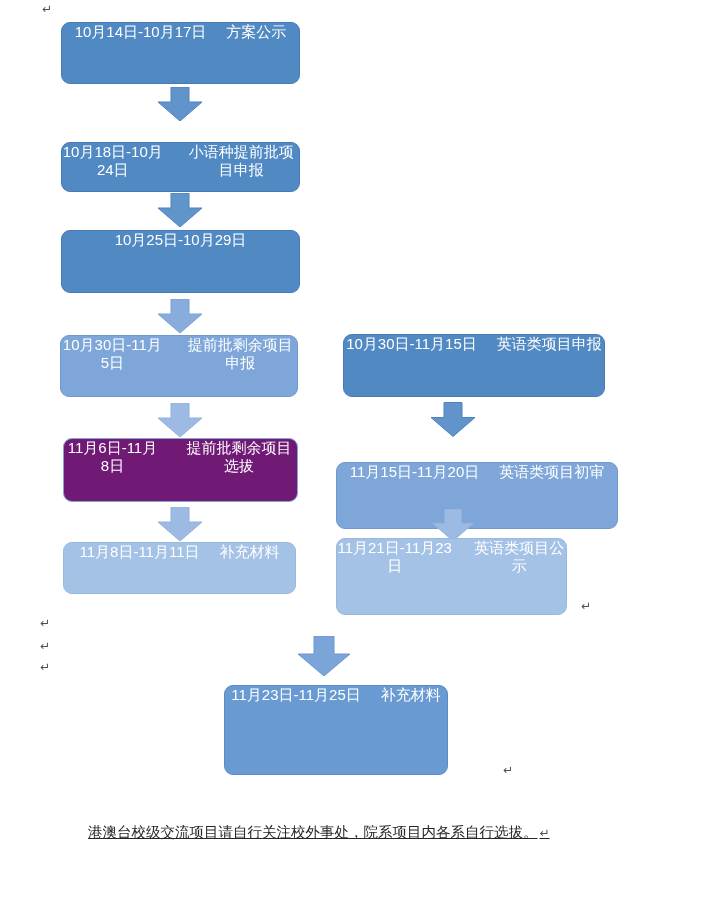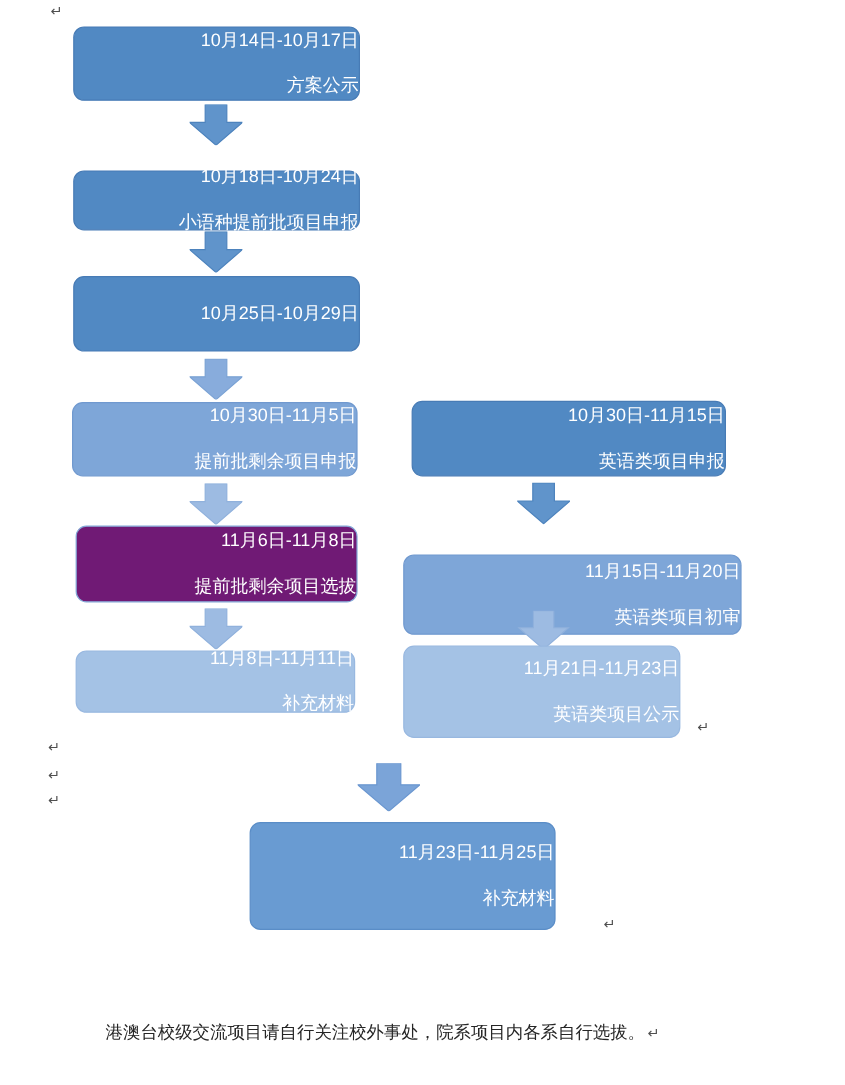--- a/index.html
+++ b/index.html
@@ -12,22 +12,22 @@
     position: relative;
     width: 704px; height: 904px;
     background: #ffffff;
     overflow: hidden;
   }
   .fbox {
     position: absolute;
     border-radius: 9px;
     color: #ffffff;
     display: flex;
-    flex-direction: column;
-    align-items: flex-end;
+    flex-direction: row;
+    align-items: flex-start;
     justify-content: center;
     row-gap: 9px;
     text-align: center;
     font-size: 15px;
     line-height: 1.2;
     box-sizing: border-box;
     border: 1px solid rgba(0,0,0,0.08);
     gap: 20px;
   }
   
@@ -39,24 +39,25 @@
   .arrow { position: absolute; }
   .pmark {
     position: absolute;
     color: #4f4f4f;
     font-size: 12px;
     font-family: "DejaVu Sans", sans-serif;
     line-height: 1;
   }
   .footnote {
     position: absolute;
-    left: 88px; top: 851px;
+    left: 88px; top: 823px;
     font-size: 14.5px;
     color: #262626;
     white-space: nowrap;
+    text-decoration: underline;
   }
   .footnote .pmark-inline {
     color: #4f4f4f;
     font-size: 12px;
     font-family: "DejaVu Sans", sans-serif;
     margin-left: 2px;
   }
 </style>
 </head>
 <body>
@@ -139,21 +140,21 @@
 
   <div class="fbox s-light" style="left:336px;top:538px;width:231px;height:77px">
     <div>11月21日-11月23日</div>
     <div>英语类项目公示</div>
   </div>
 
   <svg class="arrow" style="left:298px;top:636px" width="52" height="40" viewBox="0 0 52 40">
     <polygon points="16,0 36,0 36,18 52,18 26,40 0,18 16,18" fill="#7ba4d8" stroke="#6b97d0" stroke-width="1"></polygon>
   </svg>
 
-  <div class="fbox s-bottom" style="left:208px;top:685px;width:255px;height:90px">
+  <div class="fbox s-bottom" style="left:224px;top:685px;width:224px;height:90px">
     <div>11月23日-11月25日</div>
     <div>补充材料</div>
   </div>
 
   <div class="footnote">
     <span>港澳台校级交流项目请自行关注校外事处，院系项目内各系自行选拔。</span><span class="pmark-inline">↵</span>
   </div>
 
 </div>
 

